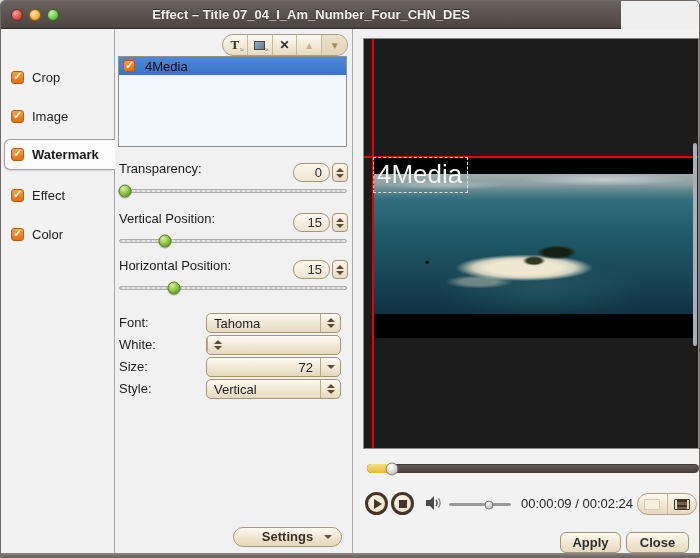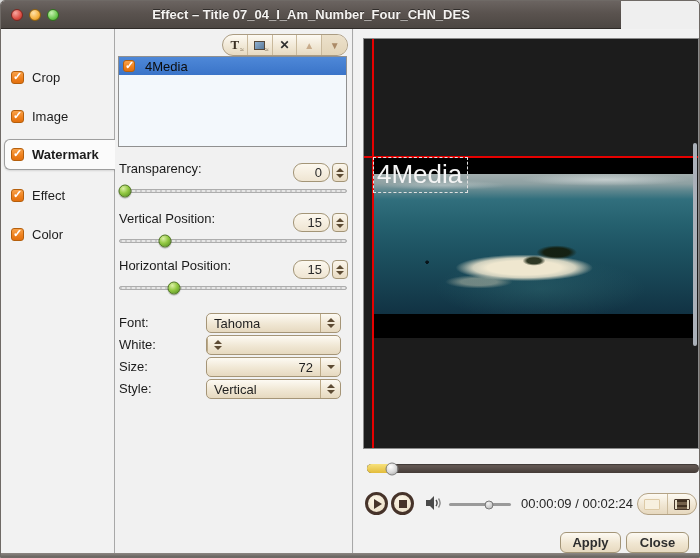--- a/index.html
+++ b/index.html
@@ -312,20 +312,24 @@
 
     <div class="fldlabel" style="top:352px">Style:</div>
     <div class="popup" style="top:350px">
       <div class="popup-main">Vertical</div>
       <div class="popup-arrows">
         <span class="tri-up"></span>
           <span class="tri-dn"></span>
       </div>
     </div>
 
+    <div class="settings-btn">
+      <span>Settings</span>
+      <span class="tri-dn"></span>
+    </div>
   </div>
 
   <div class="rightpanel">
 
     <div class="preview">
       <div class="frame-black"></div>
       <div class="picture"></div>
       <div class="guide-h"></div>
       <div class="guide-v"></div>
       <div class="wm-overlay">4Media</div>

